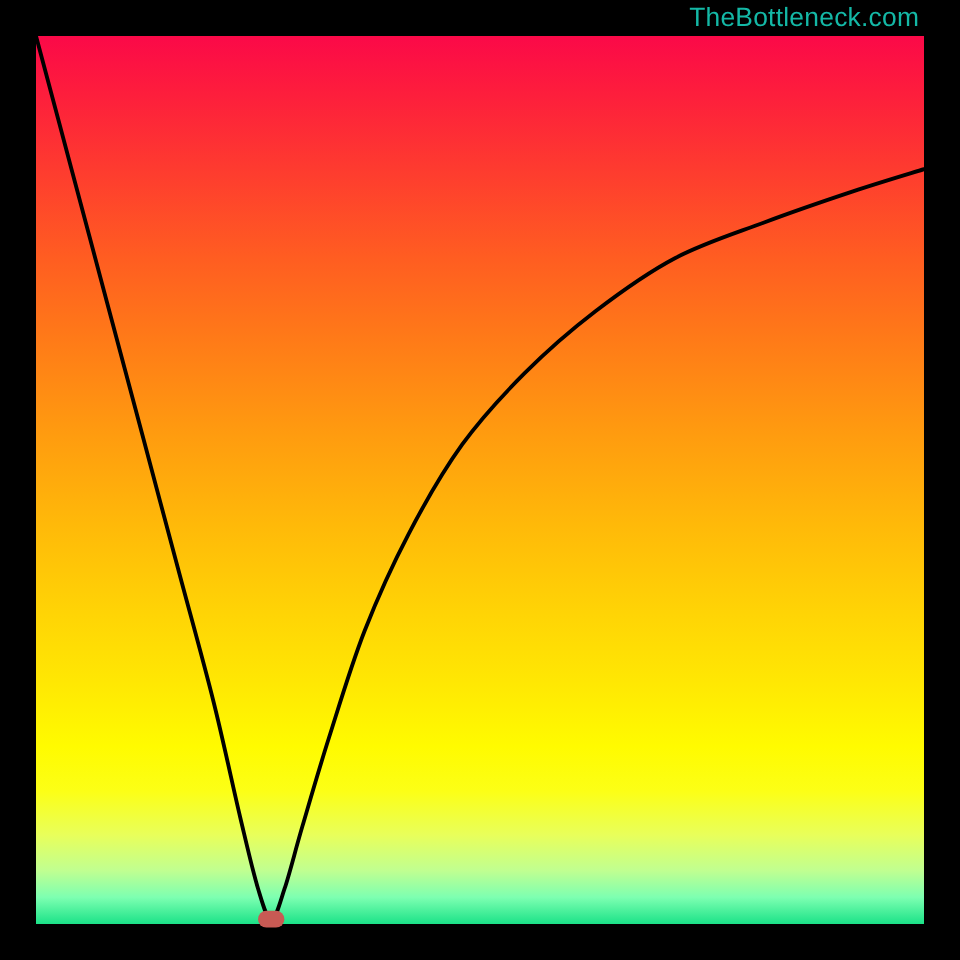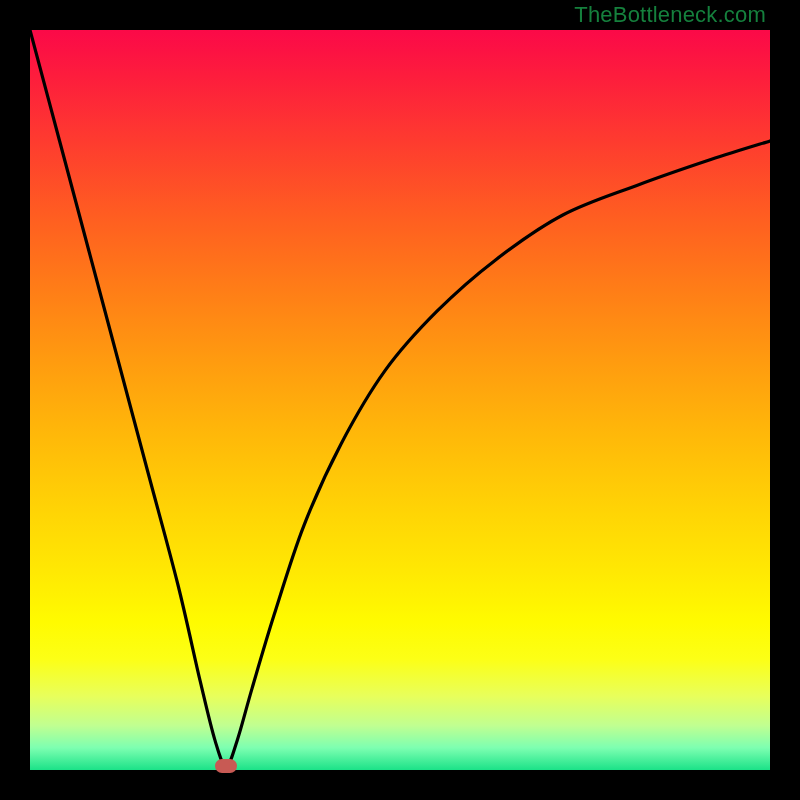--- a/index.html
+++ b/index.html
@@ -38,21 +38,21 @@
       #e8ff5b 90%,
       #c0ff91 94%,
       #7dffb1 97%,
       #1be288 100%
     );
   }
   .watermark {
     position: absolute;
     top: 2px;
     right: 34px;
-    color: #15803d;
+    color: #14b8a6;
     font-size: 22px;
     letter-spacing: 0.2px;
     font-family: Arial, Helvetica, sans-serif;
   }
   svg.curve {
     position: absolute;
     left: 0;
     top: 0;
     width: 740px;
     height: 740px;

